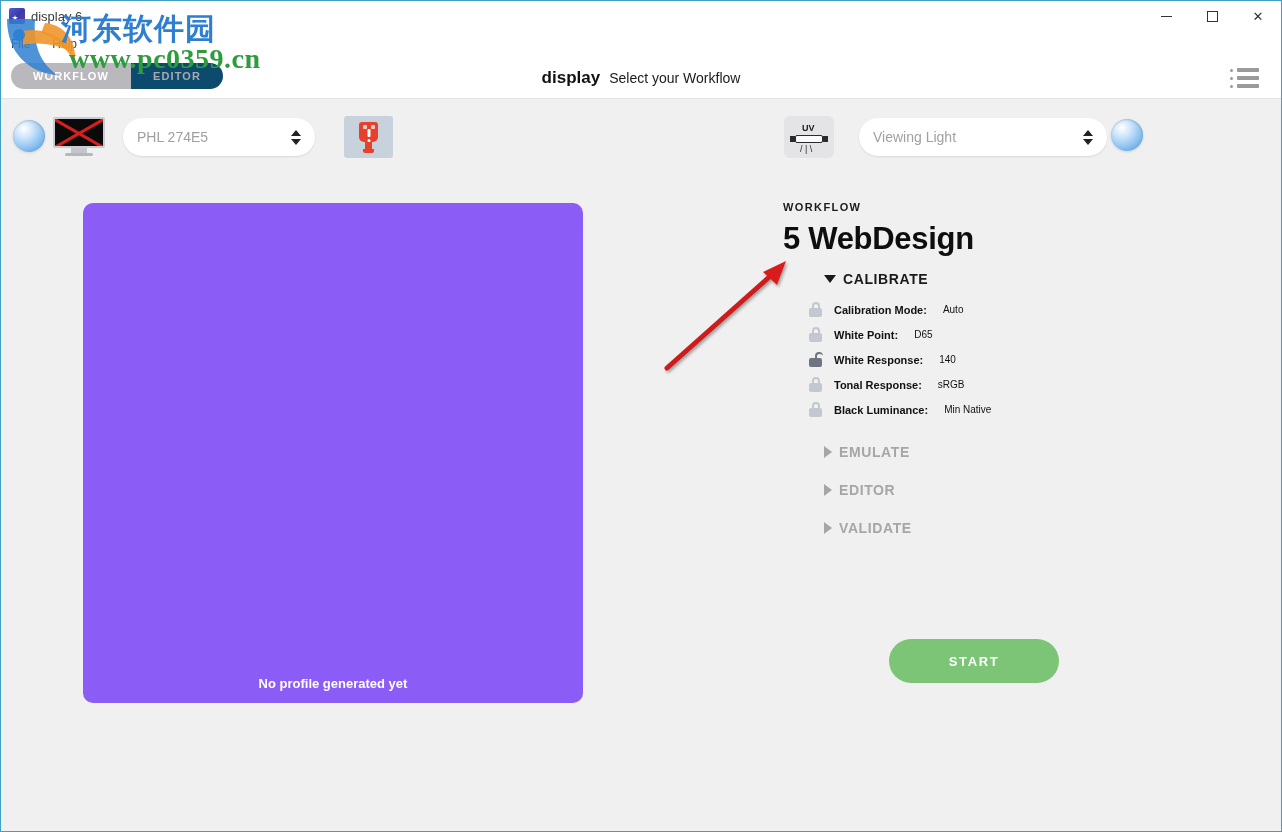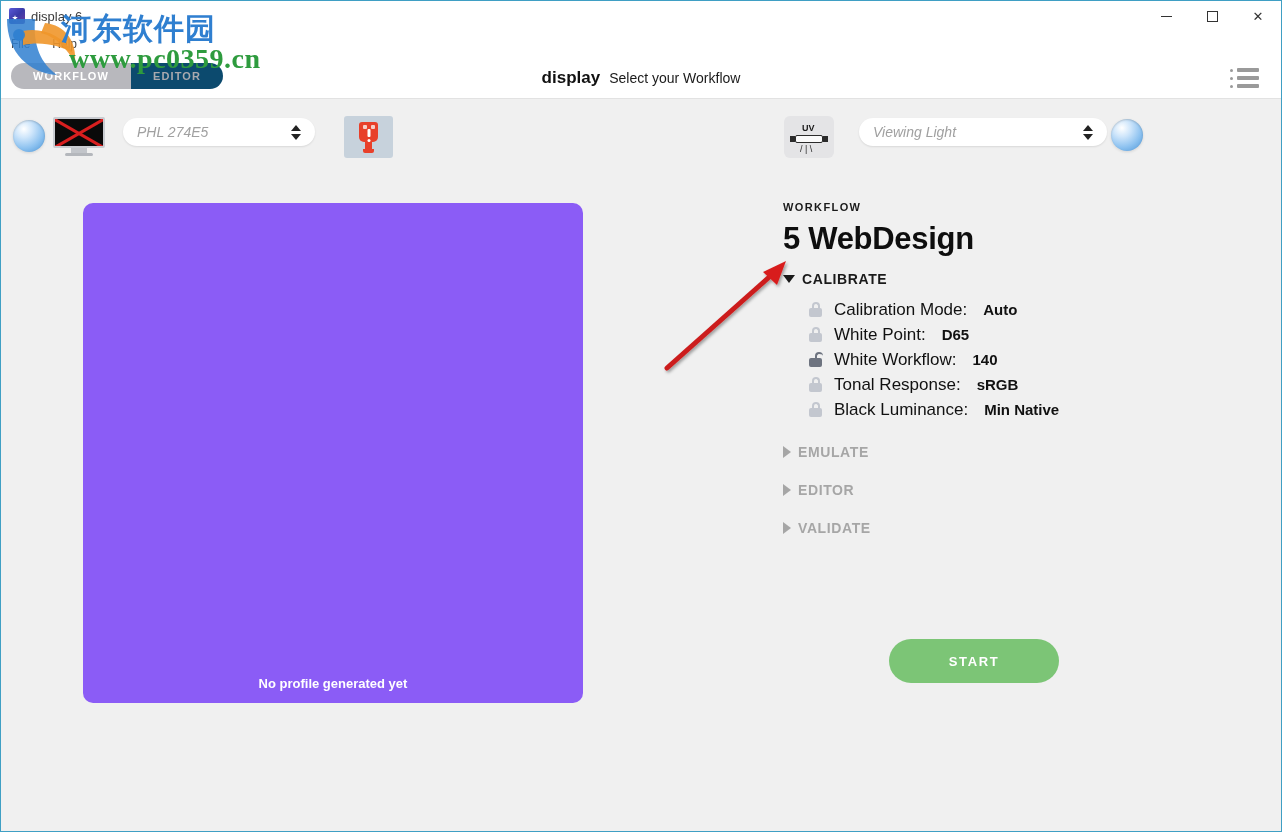--- a/index.html
+++ b/index.html
@@ -106,23 +106,23 @@
   .monitor-screen::before { transform: rotate(30deg); }
   .monitor-screen::after { transform: rotate(-30deg); }
   .monitor-stand {
     width: 16px; height: 5px; margin: 0 auto; background: #c2c5ca;
   }
   .monitor-base {
     width: 28px; height: 3px; margin: 0 auto; background: #b4b7bc; border-radius: 2px;
   }
 
   .dd {
-    position: absolute; height: 28px; background: #ffffff;
+    position: absolute; height: 38px; background: #ffffff;
     border-radius: 19px; display: flex; align-items: center;
-    padding: 0 14px; box-shadow: 0 1px 2px rgba(0,0,0,.10); font-style: italic;
+    padding: 0 14px; box-shadow: 0 1px 2px rgba(0,0,0,.10);
   }
   .dd-monitor { left: 122px; top: 117px; width: 192px; }
   .dd-light { left: 858px; top: 117px; width: 248px; }
   .dd-value { font-size: 14px; color: #a0a0a0; flex: 1; }
   .dd-arrows {
     display: flex; flex-direction: column; gap: 3px; align-items: center; color: #222;
   }
   .dd-arrows i { display: block; width: 0; height: 0; border-left: 5px solid transparent; border-right: 5px solid transparent; }
   .dd-arrows i.up { border-bottom: 6px solid #222; }
   .dd-arrows i.down { border-top: 6px solid #222; }
@@ -182,21 +182,21 @@
   .wf-panel { position: absolute; left: 782px; top: 200px; width: 440px; }
   .wf-kicker {
     font-size: 11px; font-weight: bold; letter-spacing: 1.4px; color: #1a1a1a;
   }
   .wf-name {
     font-size: 31px; font-weight: bold; color: #0e0e0e; margin-top: 8px; letter-spacing: -0.3px;
   }
   .sec { margin-top: 14px; }
   .sec-head {
     display: flex; align-items: center; gap: 7px;
-    font-size: 14px; font-weight: bold; letter-spacing: 0.6px;
+    font-size: 14px; font-weight: bold; letter-spacing: 0.6px; padding-left: 41px;
   }
   .sec-head.open { color: #1a1a1a; }
   .sec-head.closed { color: #a6a6a6; }
   .tri { width: 0; height: 0; }
   .tri.down { border-left: 6px solid transparent; border-right: 6px solid transparent; border-top: 8px solid #1a1a1a; }
   .tri.right { border-top: 6px solid transparent; border-bottom: 6px solid transparent; border-left: 8px solid #a6a6a6; }
 
   .settings { margin-top: 10px; }
   .setting-row {
     display: flex; align-items: center; gap: 12px; height: 25px; padding-left: 26px;
@@ -208,22 +208,22 @@
   }
   .lock .shackle {
     position: absolute; top: 0; left: 2.5px; width: 8px; height: 8px;
     border: 2px solid #c3c7cf; border-bottom: none;
     border-radius: 5px 5px 0 0;
   }
   .lock.unlocked .body { background: #6e7480; }
   .lock.unlocked .shackle {
     left: 6px; border-color: #6e7480; border-right: none; transform: rotate(0deg);
   }
-  .setting-label { font-size: 17px; font-weight: normal; color: #111; }
-  .setting-value { font-size: 15px; font-weight: bold; color: #111; margin-left: 4px; }
+  .setting-label { font-size: 11px; font-weight: bold; color: #111; }
+  .setting-value { font-size: 10px; font-weight: normal; color: #111; margin-left: 4px; }
 
   .start-btn {
     position: absolute; left: 888px; top: 638px; width: 170px; height: 44px;
     background: #7cc576; border-radius: 22px; border: none;
     color: #ffffff; font-size: 13px; font-weight: bold; letter-spacing: 1.6px;
     font-family: "Liberation Sans", sans-serif;
     display: flex; align-items: center; justify-content: center;
   }
 
   
@@ -366,21 +366,21 @@
             </span>
           <span class="setting-label">White Point:</span>
           <span class="setting-value">D65</span>
         </div>
 
         <div class="setting-row">
           <span class="lock unlocked">
               <span class="shackle"></span>
               <span class="body"></span>
             </span>
-          <span class="setting-label">White Workflow:</span>
+          <span class="setting-label">White Response:</span>
           <span class="setting-value">140</span>
         </div>
 
         <div class="setting-row">
           <span class="lock">
               <span class="shackle"></span>
               <span class="body"></span>
             </span>
           <span class="setting-label">Tonal Response:</span>
           <span class="setting-value">sRGB</span>

